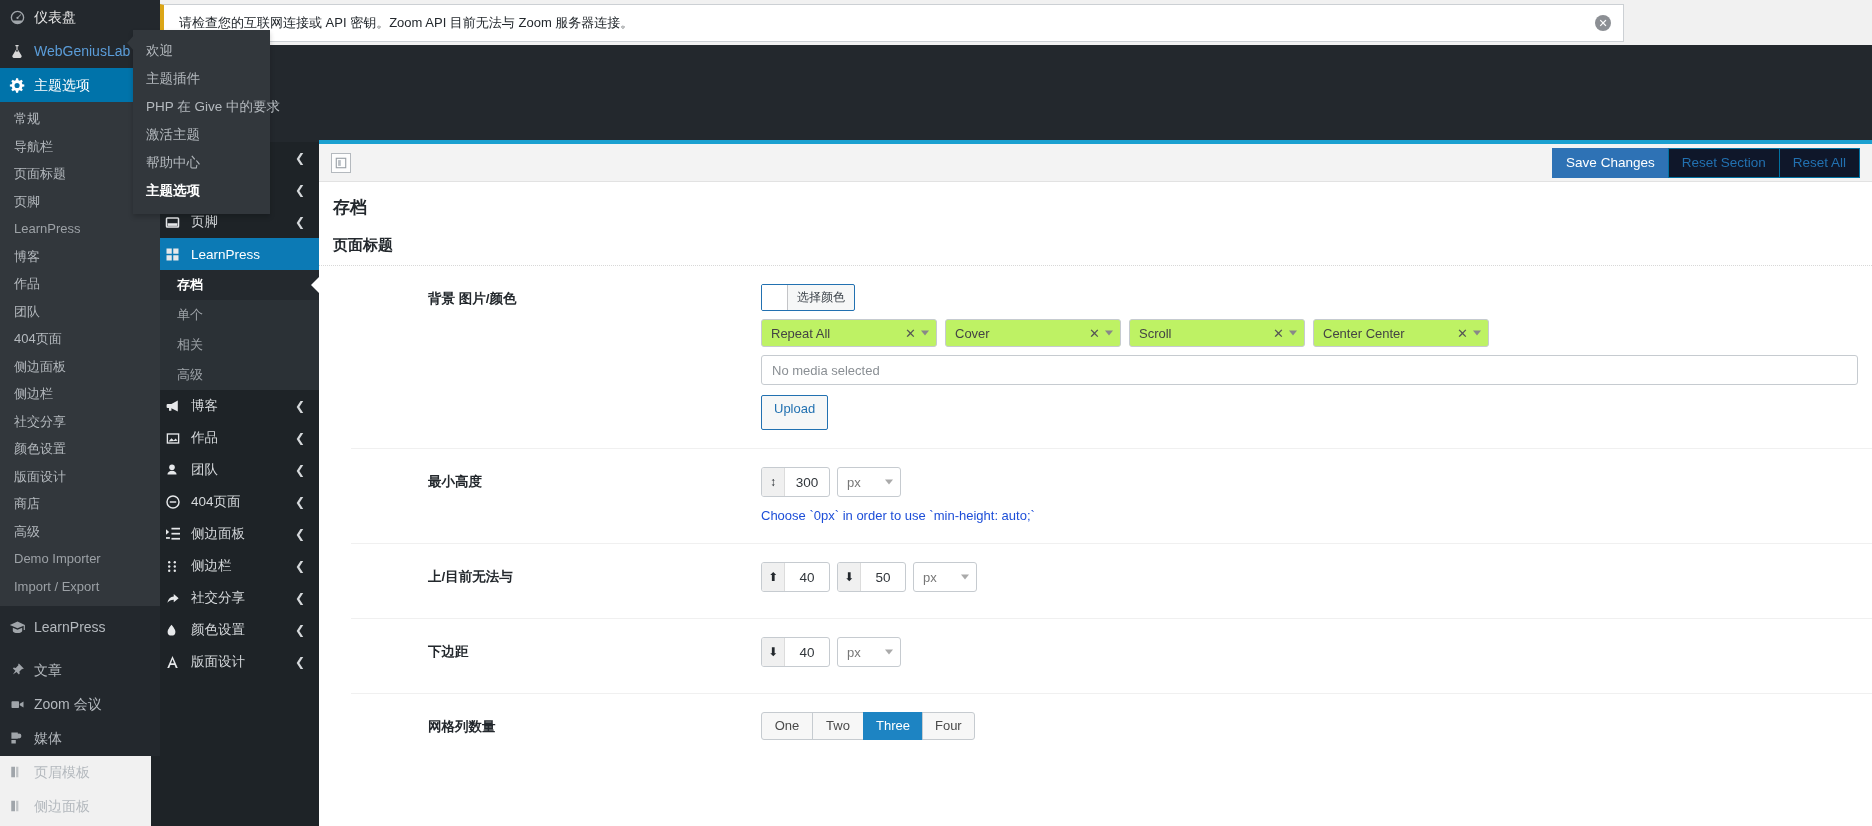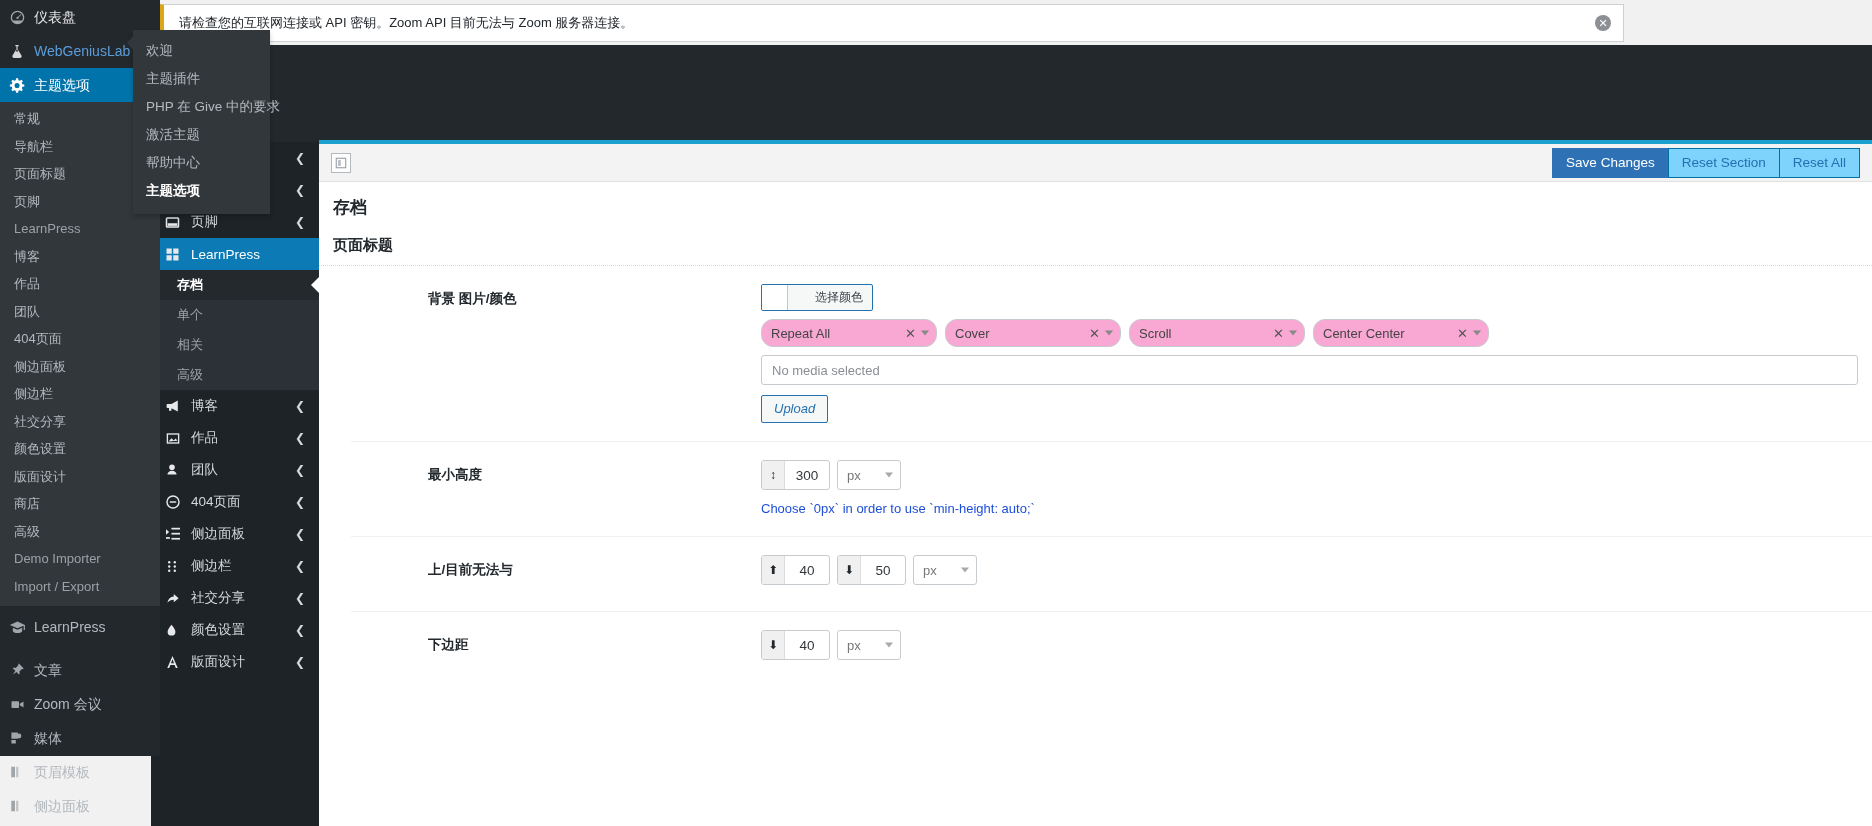--- a/index.html
+++ b/index.html
@@ -217,21 +217,21 @@
     cursor: pointer;
   }
   .tb-buttons {
     margin-left: auto;
     display: flex;
   }
   .btn {
     height: 30px;
     padding: 0 13px;
     border: 1px solid #0071a1;
-    background: #7dd3fc;
+    background: #0f172a;
     color: #2271b1;
     font-size: 13.5px;
     line-height: 28px;
     cursor: pointer;
     margin-left: -1px;
     white-space: nowrap;
     font-family: "Liberation Sans", sans-serif;
   }
   .btn.primary {
     background: #2e72b5;
@@ -280,42 +280,41 @@
   .row-line { display: flex; gap: 7px; margin-bottom: 8px; align-items: center; }
 
   
   .colorpick {
     display: inline-flex;
     border: 1px solid #2271b1;
     height: 27px;
     border-radius: 2px;
     overflow: hidden;
     background: #f6f7f7;
-    gap: 18px;
   }
   .colorpick .swatch {
     width: 26px;
     background: #fff;
     border-right: 1px solid #c3c4c7;
   }
   .colorpick .cp-label {
     padding: 0 9px;
     line-height: 25px;
     font-size: 12px;
     color: #3c434a;
     white-space: nowrap;
   }
 
   
   .sel2 {
     position: relative;
     height: 28px;
     border: 1px solid #c6cbd0;
-    border-radius: 12px;
-    background: #f9a8d4;
+    border-radius: 3px;
+    background: #bef264;
     display: flex; align-items: center;
     padding: 0 34px 0 9px;
     font-size: 13px;
     color: #444;
     cursor: pointer;
     white-space: nowrap;
     overflow: hidden;
   }
   .sel2 .clr {
     position: absolute; right: 20px; top: 50%;
@@ -339,30 +338,29 @@
     border-radius: 3px;
     background: #fff;
     display: flex; align-items: center;
     padding: 12px 10px;
     font-size: 13px;
     color: #8a8f94;
     margin-bottom: 10px;
   }
   .upload-btn {
     display: inline-block;
-    height: 28px;
+    height: 35px;
     padding: 0 12px;
     border: 1px solid #2271b1;
     border-radius: 2px;
     background: #f6f7f7;
     color: #2271b1;
     font-size: 13px;
     line-height: 26px;
     cursor: pointer;
-    font-style: italic;
   }
 
   
   .numfield {
     display: inline-flex;
     height: 30px;
     border: 1px solid #c6cbd0;
     border-radius: 3px;
     overflow: hidden;
     background: #fff;
@@ -829,17 +827,28 @@
               <span class="nf-val">40</span>
             </span>
             <span class="unitsel">
               <span>px</span>
               <span class="carat"></span>
             </span>
           </div>
         </div>
       </div>
 
+      <div class="field-row">
+        <div class="field-label">网格列数量</div>
+        <div class="field-ctrl">
+          <div class="btnset">
+            <span class="bs">One</span>
+            <span class="bs">Two</span>
+            <span class="bs sel">Three</span>
+            <span class="bs">Four</span>
+          </div>
+        </div>
+      </div>
 
     </div>
   </div>
 
 </div>
 
 </body></html>

